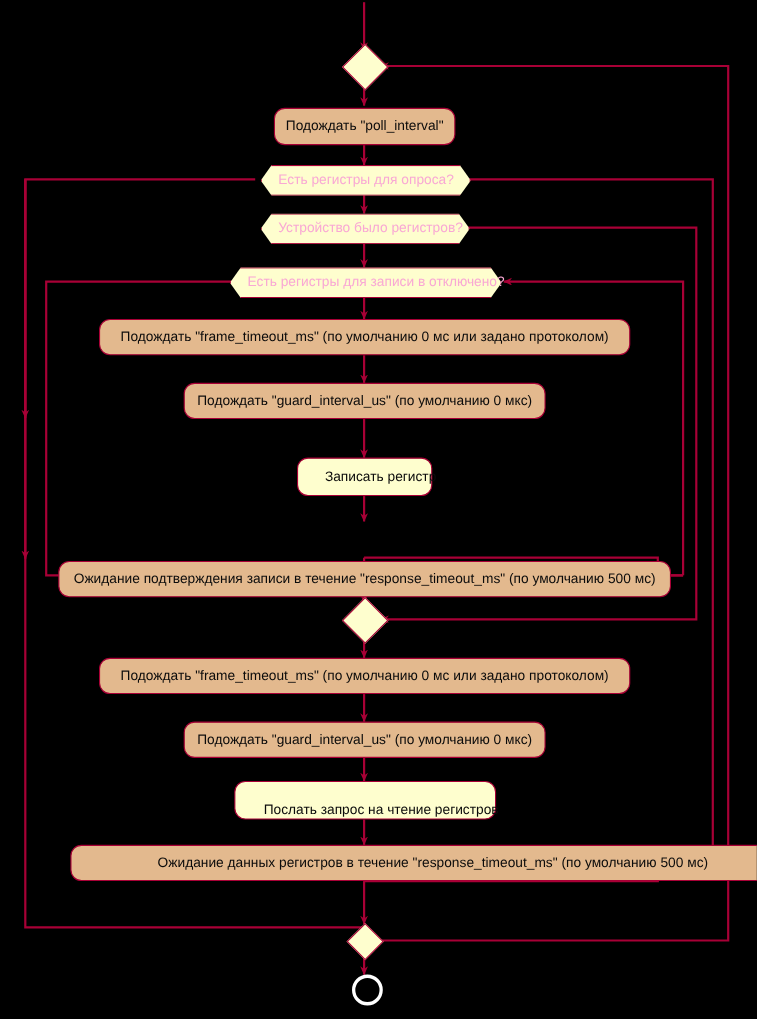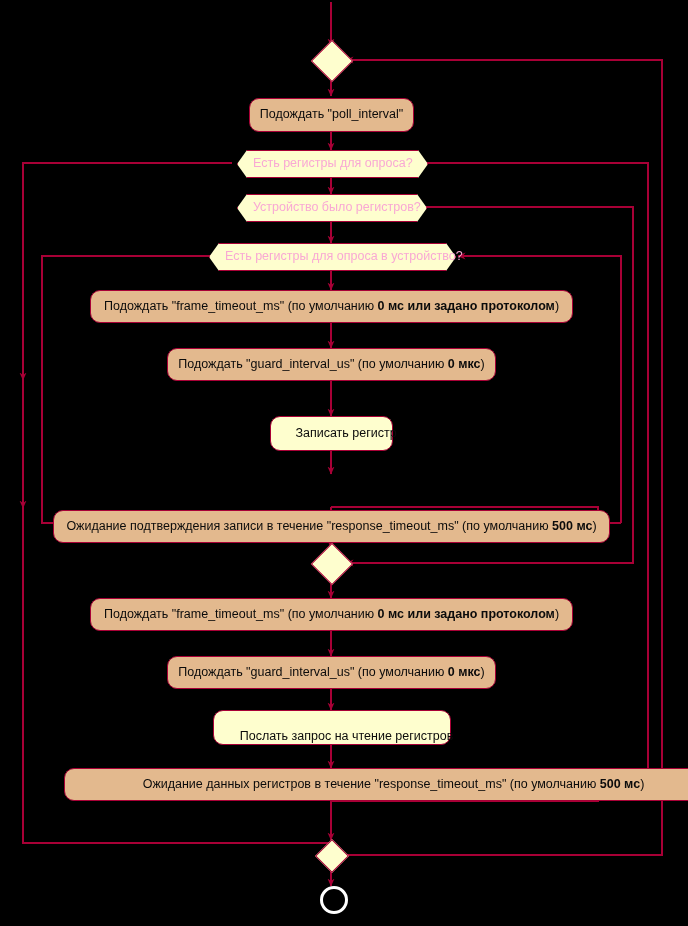--- a/index.html
+++ b/index.html
@@ -12,21 +12,21 @@
   .act{border:1.6px solid #A80036;border-radius:10px;background:#E3B98E;padding:0 14px;}
   .act.pale{background:#FEFECE;padding-left:43px;}
   .hex{position:absolute;height:26px;display:flex;align-items:center;justify-content:flex-start;
        color:#f9a8d4;font-size:12.5px;white-space:nowrap;}
   .hex .hexbody{position:absolute;left:0;top:0;width:100%;height:100%;
        background:#FEFECE;border:1.6px solid #A80036;
        clip-path:polygon(10px 0,calc(100% - 10px) 0,100% 50%,calc(100% - 10px) 100%,10px 100%,0 50%);}
   .hex .hextxt{position:relative;z-index:2;padding:0 16px;}
   .dia{position:absolute;background:#FEFECE;border:1.6px solid #A80036;}
   .endnode{position:absolute;border-radius:50%;background:transparent;border:3.5px solid #ffffff;}
-  b{font-weight:bold;}
+  b{font-weight:normal;}
 </style>
 </head>
 <body>
 
 <div id="stage">
 
   <svg id="wires" viewBox="0 0 688 926" xmlns="http://www.w3.org/2000/svg">
     <defs>
       <marker id="ah" markerWidth="10" markerHeight="10" refX="7.5" refY="3.5" orient="auto" markerUnits="userSpaceOnUse">
         <path d="M0,0 L8,3.5 L0,7 L2.4,3.5 z" fill="#A80036"></path>
@@ -104,21 +104,21 @@
     <span class="hextxt">Есть регистры для опроса?</span>
   </div>
 
   <div class="hex" style="left:237px;top:194px;width:188px;">
     <div class="hexbody"></div>
     <span class="hextxt">Устройство было регистров?</span>
   </div>
 
   <div class="hex" style="left:209px;top:243px;width:245px;">
     <div class="hexbody"></div>
-    <span class="hextxt">Есть регистры для опроса в устройство?</span>
+    <span class="hextxt">Есть регистры для записи в отключено?</span>
   </div>
 
   <div class="node act" style="left:90px;top:290px;width:483px;height:33px;">
     <span>
       <span>Подождать "frame_timeout_ms" (по умолчанию </span><b>0 мс или задано протоколом</b><span>)</span>
     </span>
   </div>
 
   <div class="node act" style="left:167px;top:348px;width:329px;height:33px;">
     <span>

